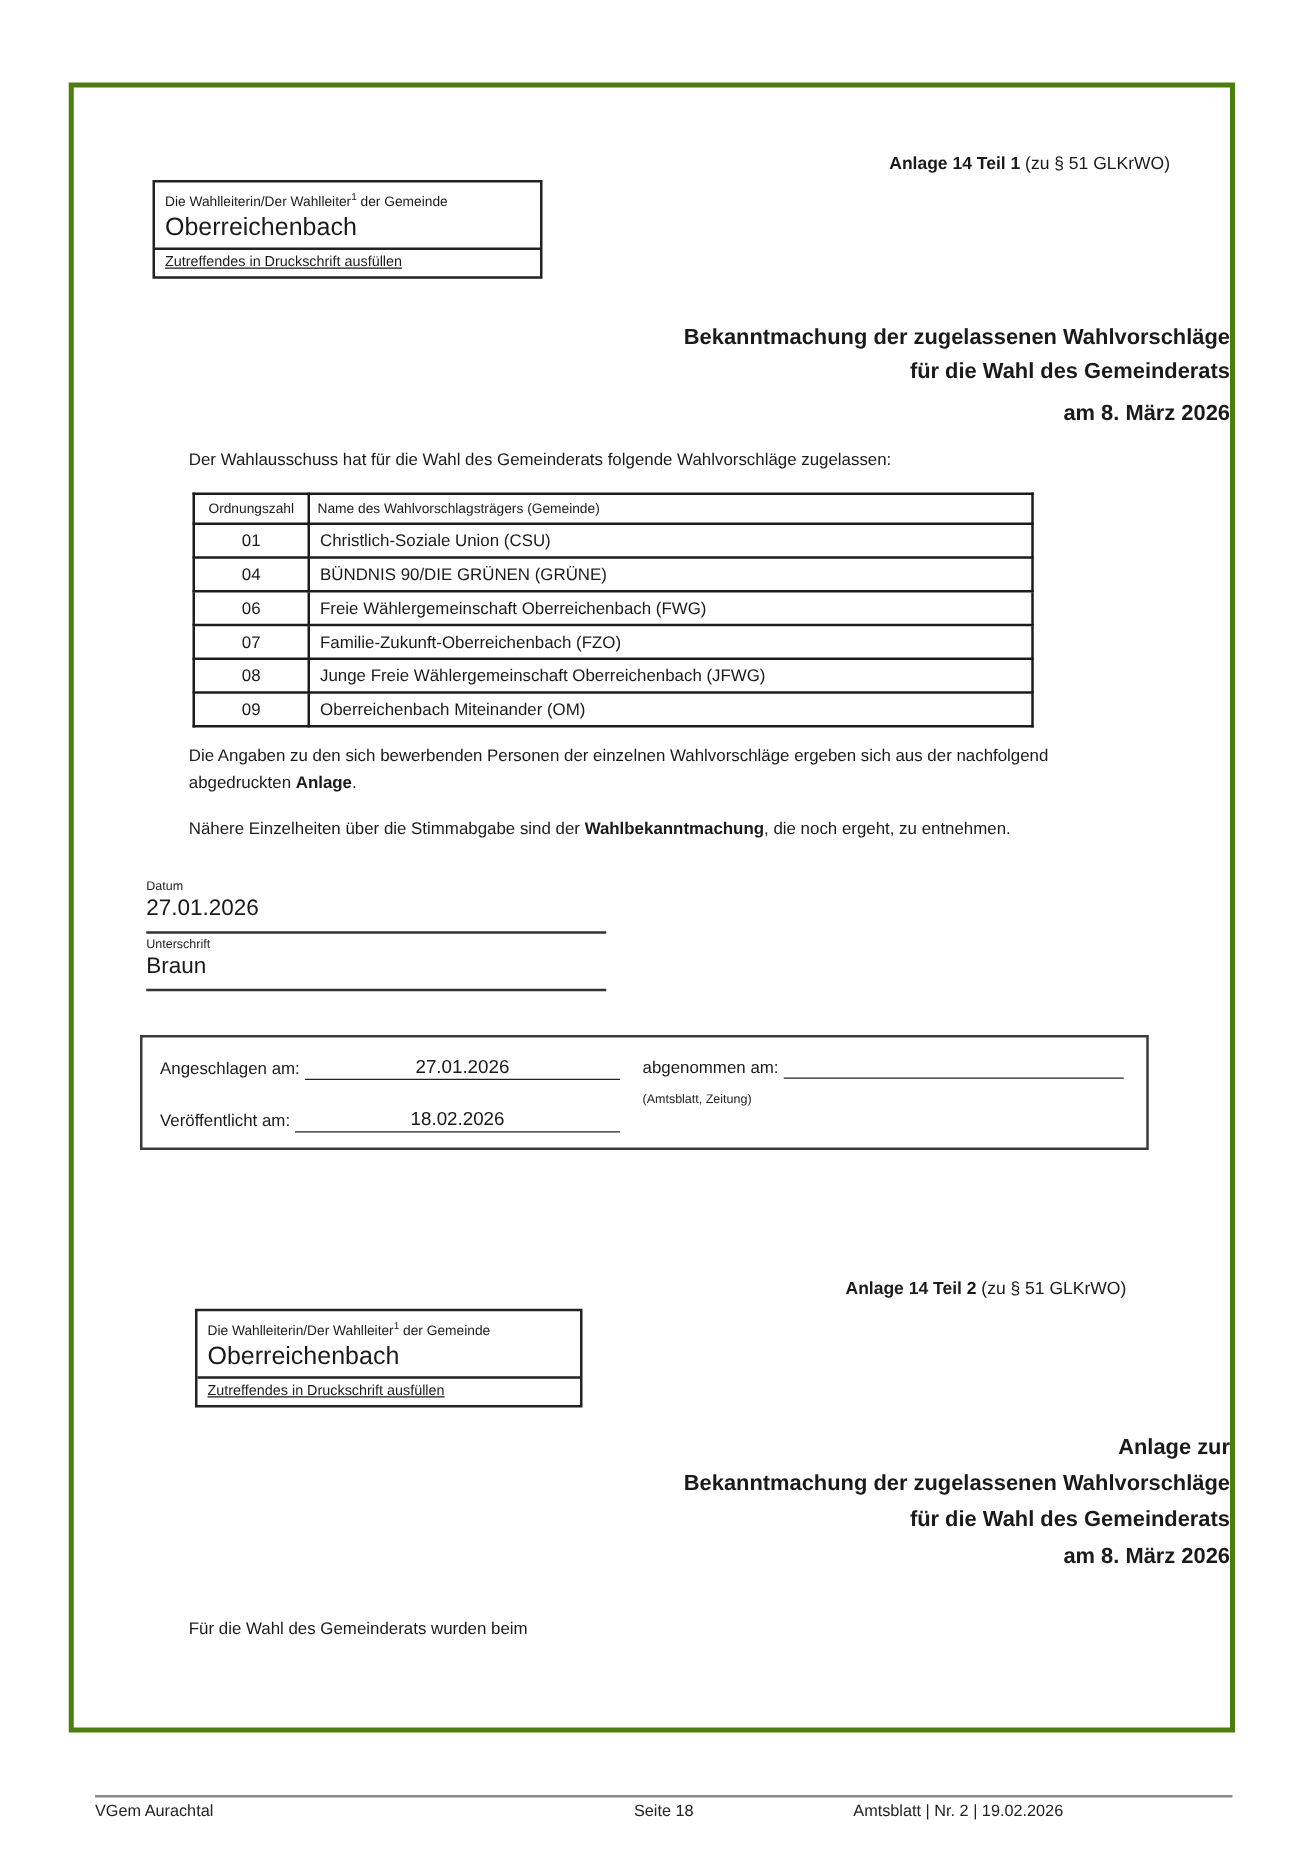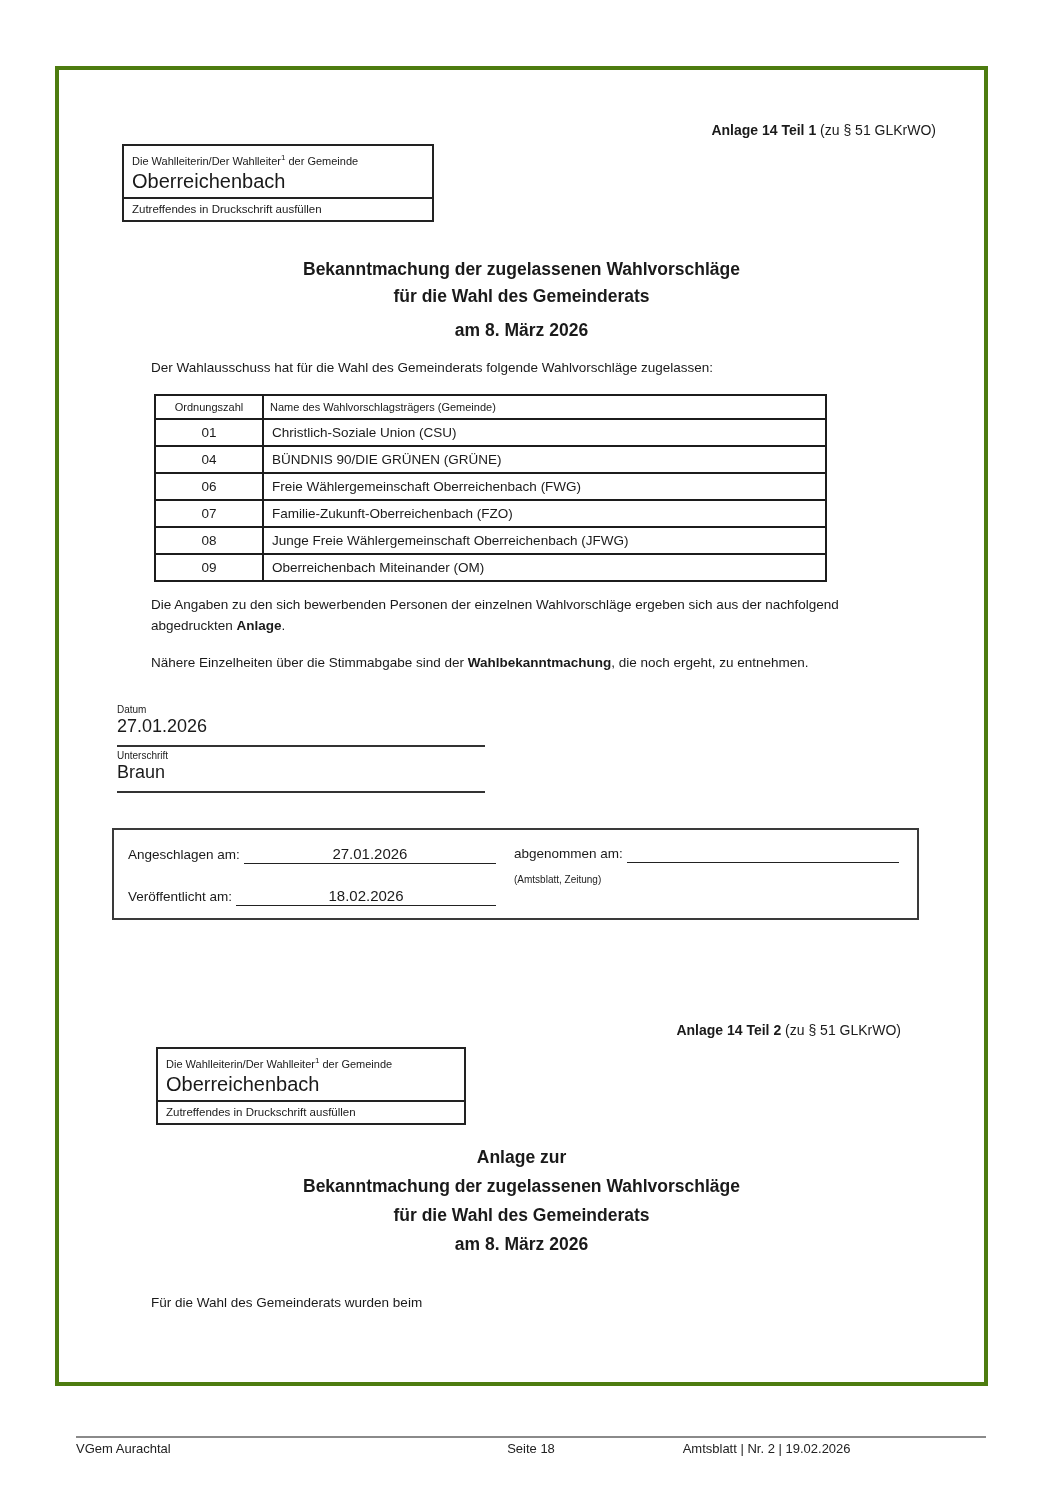--- a/index.html
+++ b/index.html
@@ -17,25 +17,25 @@
   .ref1{top:52px;right:48px;}
   .ref2{top:952px;right:83px;}
 
   .wl-box{
     position:absolute;border:2px solid #222;box-sizing:border-box;background:#fff;
   }
   .wl-box .wl-top{padding:5px 8px 4px 8px;border-bottom:2px solid #222;}
   .wl-box .wl-label{font-size:11px;line-height:13px;}
   .wl-box .wl-label sup{font-size:8px;}
   .wl-box .wl-name{font-size:20px;line-height:24px;margin-top:1px;}
-  .wl-box .wl-foot{font-size:11.5px;line-height:14px;padding:3px 0 4px 8px;}
+  .wl-box .wl-foot{font-size:11.5px;line-height:14px;padding:3px 0 4px 8px;text-decoration:underline;}
   .wl1{left:63px;top:74px;width:312px;}
   .wl2{left:97px;top:977px;width:310px;}
 
-  .title-block{position:absolute;left:0;width:100%;text-align:center;font-weight:bold;font-size:17.5px;}
+  .title-block{position:absolute;left:0;width:100%;text-align:right;font-weight:bold;font-size:17.5px;}
   .title1{top:186px;}
   .title1 .tline{line-height:27px;}
   .title1 .tline:last-child{margin-top:7px;}
   .title2{top:1073px;}
   .title2 .tline{line-height:29px;}
 
   .para{position:absolute;font-size:13.5px;line-height:21px;}
   .intro1{left:92px;top:287px;}
   .p1{left:92px;top:524px;width:762px;}
   .p2{left:92px;top:582px;width:762px;}
@@ -43,21 +43,21 @@
 
   table.wv{
     position:absolute;left:95px;top:324px;width:673px;
     border-collapse:collapse;table-layout:fixed;
   }
   table.wv th,table.wv td{
     border:2px solid #1c1c1c;box-sizing:border-box;vertical-align:middle;
     font-weight:normal;
   }
   table.wv th{font-size:11px;height:24px;text-align:left;padding:2px 6px;}
-  table.wv th.c1,table.wv td.c1{width:108px;text-align:center;}
+  table.wv th.c1,table.wv td.c1{width:92px;text-align:center;}
   table.wv td{font-size:13.5px;height:27px;padding:2px 8px;}
   table.wv td.c1{padding:2px 2px;}
 
   .sig{position:absolute;left:58px;width:368px;border-bottom:2px solid #333;}
   .sig .sig-label{font-size:10px;line-height:11px;color:#222;}
   .sig .sig-value{font-size:18px;line-height:22px;margin-top:0px;padding-bottom:8px;}
   .sig-datum{top:634px;}
   .sig-unterschrift{top:680px;}
 
   .pubbox{

